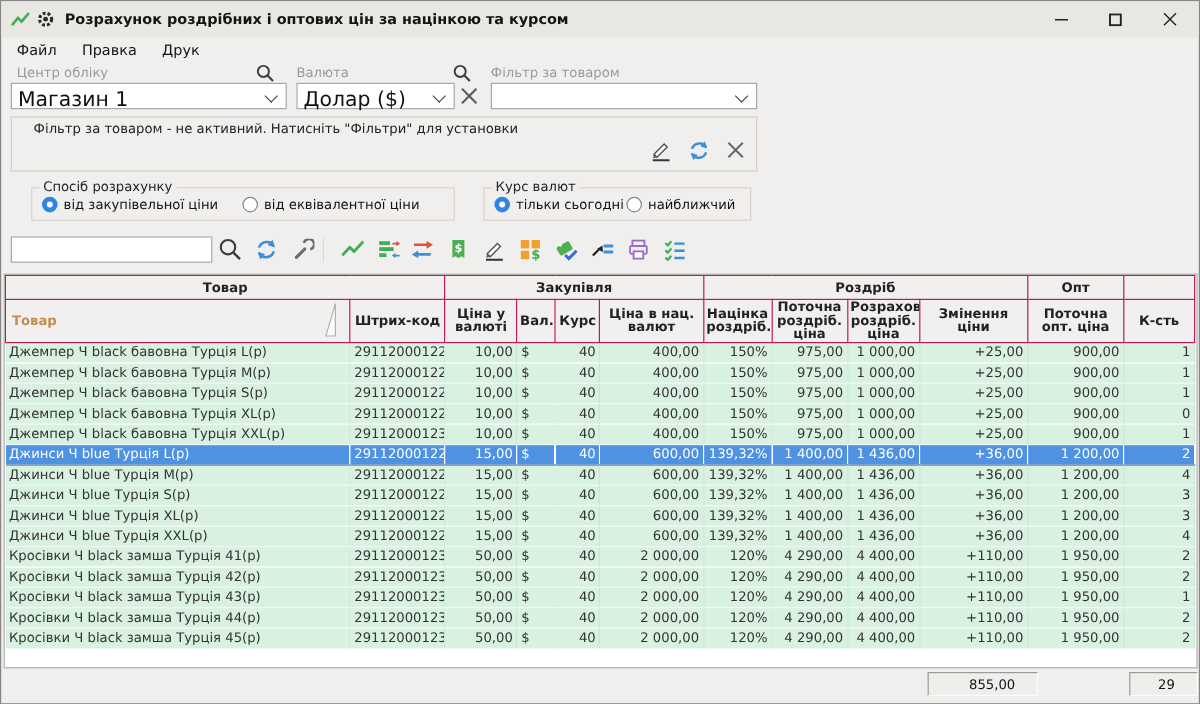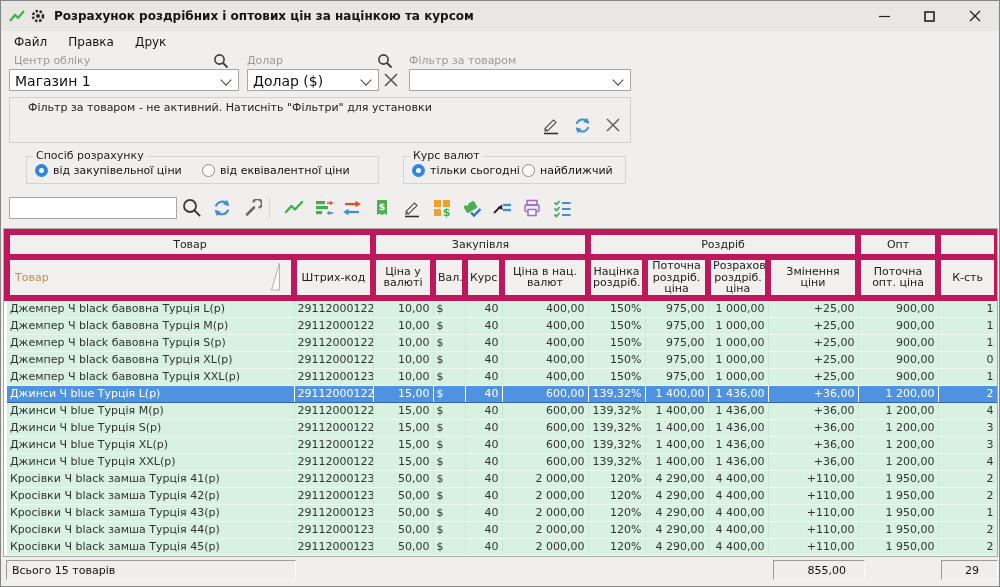--- a/index.html
+++ b/index.html
@@ -12,21 +12,21 @@
   .winbtns{position:absolute;right:2px;top:0;height:30px;display:flex;}
   .winbtn{width:45px;height:30px;display:flex;align-items:center;justify-content:center;cursor:default;}
   
   .menubar{position:absolute;left:0;top:30px;width:100%;height:20px;}
   .menu-item{display:inline-block;font-size:12px;color:#141414;padding:2px 8px;}
   .menu-item:first-child{margin-left:5px;}
   
   .fld-label{position:absolute;top:53px;font-size:11px;color:#9a9a9a;}
   .mini-search{position:absolute;top:52px;width:16px;height:16px;}
   .combo{position:absolute;top:68px;height:22px;background:#fff;border:1px solid #a9a7a3;box-sizing:border-box;}
-  .combo .val{position:absolute;left:5px;top:3px;font-size:14px;color:#111;white-space:nowrap;}
+  .combo .val{position:absolute;left:5px;top:3px;font-size:17px;color:#111;white-space:nowrap;}
   .chev{position:absolute;right:8px;top:6px;width:7px;height:7px;border-right:1.6px solid #444;border-bottom:1.6px solid #444;transform:rotate(45deg);}
   .clear-x{position:absolute;left:381px;top:70px;width:20px;height:20px;}
   
   .filter-panel{position:absolute;left:8px;top:96px;width:622px;height:46px;border:1px solid #d2cfcb;box-sizing:border-box;padding-left:29px;}
   .filter-panel .txt{position:absolute;left:18px;top:3px;font-size:11px;color:#222;white-space:nowrap;}
   .filter-icons{position:absolute;right:8px;bottom:3px;display:flex;gap:12px;align-items:center;}
   
   .grp{position:absolute;top:155px;height:28px;border:1px solid #d6d3cf;box-sizing:border-box;}
   .grp-label{position:absolute;top:-8px;left:6px;font-size:11px;color:#222;background:#f0efed;padding:0 3px;white-space:nowrap;}
   .opt{position:absolute;top:7px;display:flex;align-items:center;font-size:11px;color:#111;white-space:nowrap;}
@@ -34,21 +34,21 @@
   .radio.checked{border:none;background:#2e86e0;}
   .radio.checked::after{content:"";position:absolute;left:4px;top:4px;width:5px;height:5px;border-radius:50%;background:#fff;}
   
   .search-input{position:absolute;left:8px;top:196px;width:158px;height:20px;border:1px solid #a9a7a3;font-size:11px;padding:0 4px;
     font-family:"DejaVu Sans","Liberation Sans",sans-serif;box-sizing:content-box;}
   .tb-btn{position:absolute;top:195px;width:26px;height:24px;display:flex;align-items:center;justify-content:center;}
   .tb-sep{position:absolute;top:197px;width:1px;height:20px;background:#dad7d3;}
   
   .tablewrap{position:absolute;left:2px;top:227px;width:995px;height:329px;background:#fff;border:1px solid #aeaba7;overflow:hidden;box-sizing:border-box;}
   table{border-collapse:collapse;table-layout:fixed;width:992px;}
-  thead th{background:#f1f0ee;border:6px solid #be185d;font-weight:normal;font-size:11px;color:#222;padding:0 2px;overflow:hidden;}
+  thead th{background:#f1f0ee;border:1px solid #be185d;font-weight:bold;font-size:11px;color:#222;padding:0 2px;overflow:hidden;}
   thead tr.g th{height:19px;}
   thead tr.h th{height:32px;line-height:1.05;vertical-align:middle;}
   th.first{text-align:left;color:var(--sorted,#c28e4d);position:relative;padding-left:5px;}
   th .sortmark{position:absolute;right:10px;top:2px;}
   tbody td{height:16px;line-height:16px;font-size:11px;color:#333;padding:0 3px;background:var(--rowbg,#d8f1e1);
     border-right:1px solid #c9e7d6;border-bottom:1px solid #ecf9f1;white-space:nowrap;overflow:hidden;}
   tbody td.al{text-align:left;}
   tbody td.ar{text-align:right;}
   tbody tr.sel td{background:var(--sel,#4f92e2);color:#fff;border-right-color:rgba(255,255,255,.38);
     border-bottom-color:#2f66ad;border-top:1px solid #2f66ad;}
@@ -101,21 +101,21 @@
     <span class="menu-item">Друк</span>
   </div>
 
   <span class="fld-label" style="left:13px">Центр обліку</span>
   <span class="mini-search" style="left:212px">
     <svg width="16" height="16" viewBox="0 0 16 16">
         <circle cx="6.5" cy="6.5" r="4.6" fill="none" stroke="#3c3c3c" stroke-width="1.6"></circle>
         <line x1="10" y1="10" x2="14.5" y2="14.5" stroke="#3c3c3c" stroke-width="1.8"></line>
       </svg>
   </span>
-  <span class="fld-label" style="left:246px">Долар</span>
+  <span class="fld-label" style="left:246px">Валюта</span>
   <span class="mini-search" style="left:376px">
     <svg width="16" height="16" viewBox="0 0 16 16">
         <circle cx="6.5" cy="6.5" r="4.6" fill="none" stroke="#3c3c3c" stroke-width="1.6"></circle>
         <line x1="10" y1="10" x2="14.5" y2="14.5" stroke="#3c3c3c" stroke-width="1.8"></line>
       </svg>
   </span>
   <span class="fld-label" style="left:408px">Фільтр за товаром</span>
 
   <div class="combo" style="left:8px;width:230px">
     <span class="val">Магазин 1</span>
@@ -533,18 +533,17 @@
             <td class="ar">4 400,00</td>
             <td class="ar">+110,00</td>
             <td class="ar">1 950,00</td>
             <td class="ar">2</td>
           </tr>
         </tbody>
     </table>
   </div>
 
   <div class="statusbar">
-    <div class="spanel left" style="left:3px;width:290px">Всього 15 товарів</div>
     <div class="spanel right" style="left:770px;width:92px">855,00</div>
     <div class="spanel right" style="left:938px;width:57px">29</div>
   </div>
 
 </div>
 
 </body></html>

